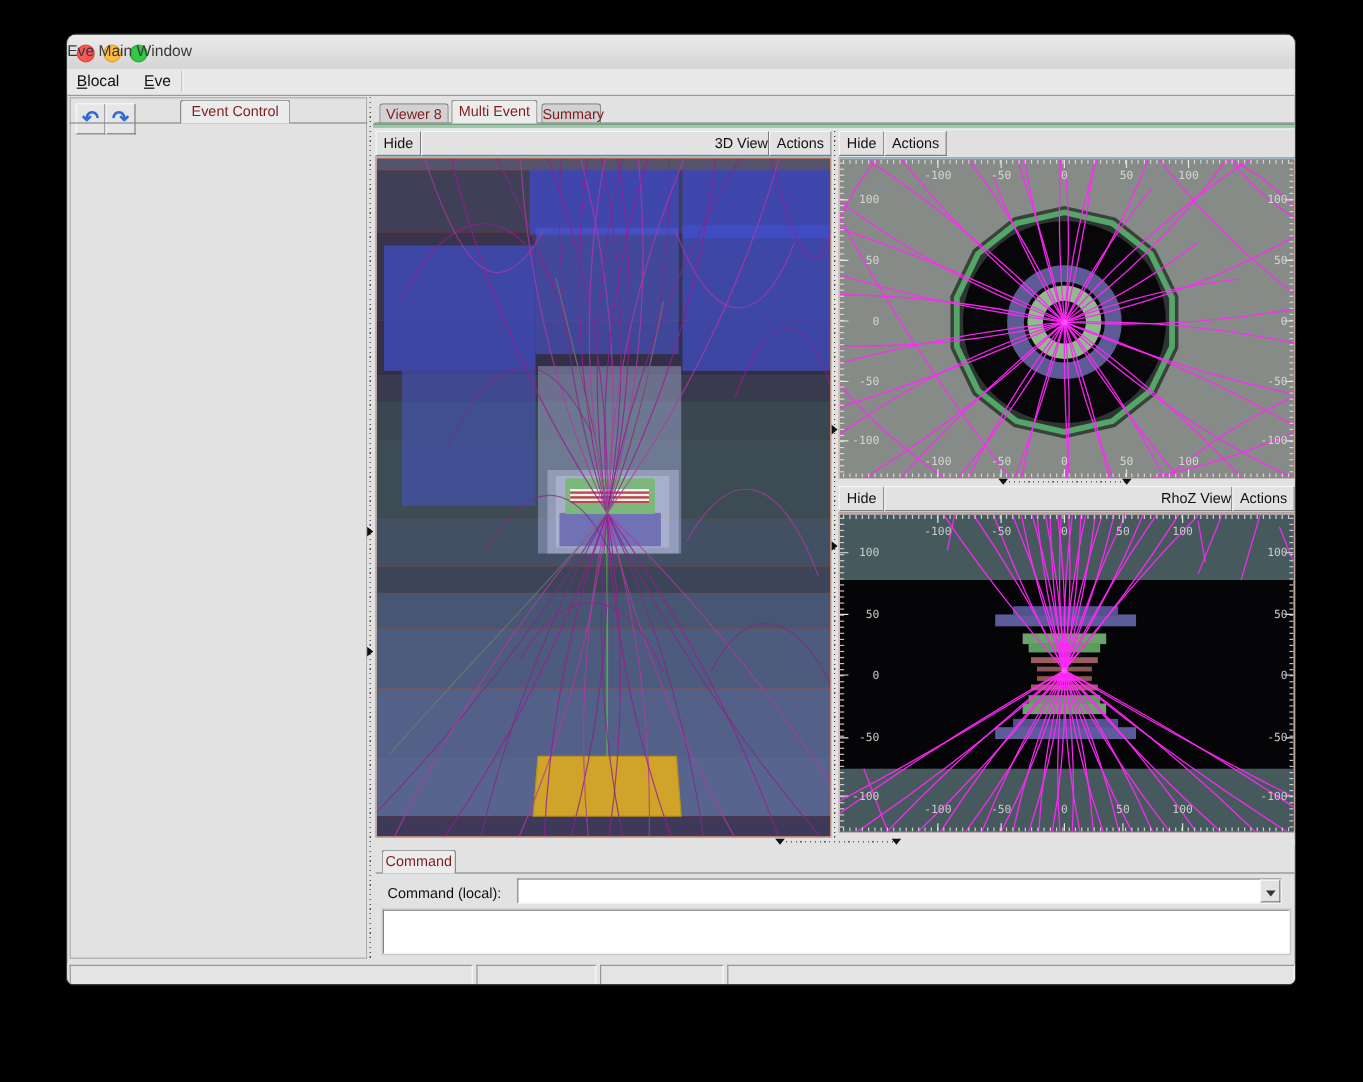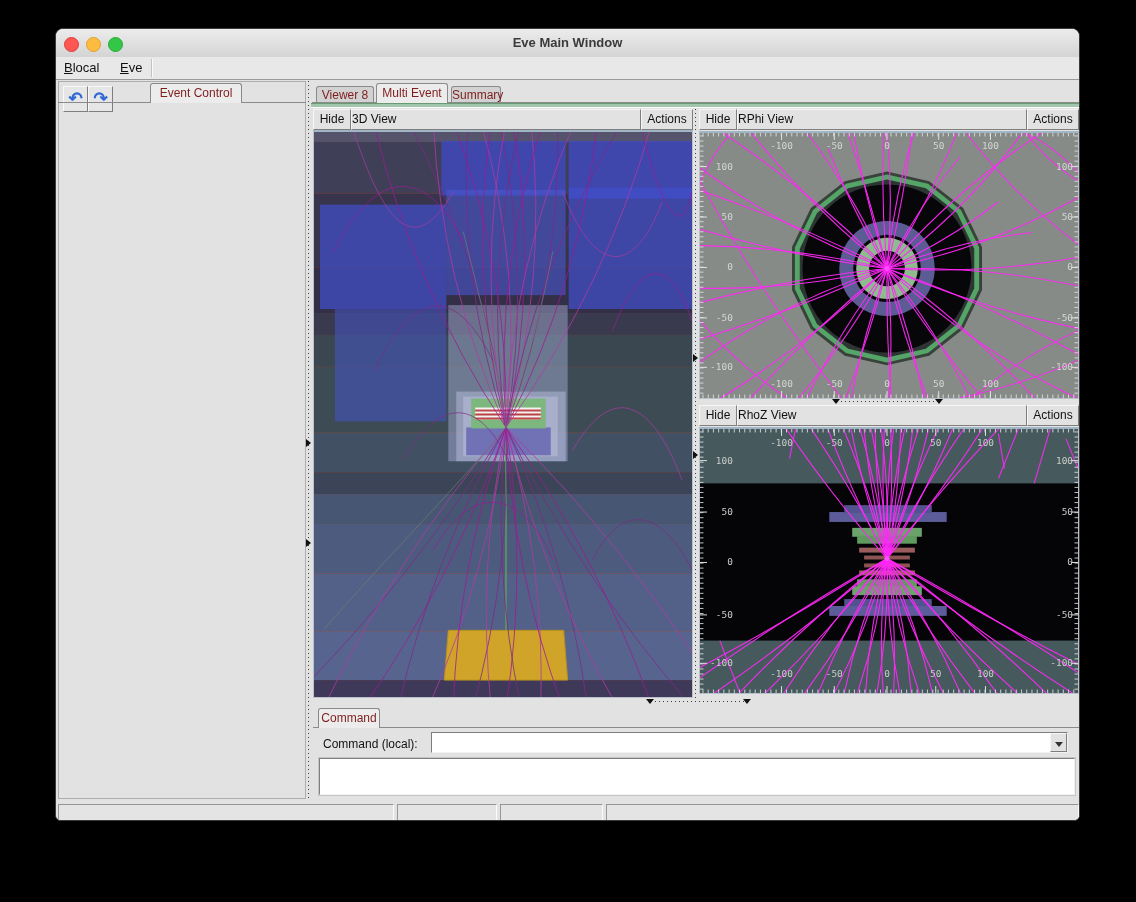--- a/index.html
+++ b/index.html
@@ -3,22 +3,22 @@
 <meta charset="utf-8">
 <style>
   html,body{margin:0;padding:0;background:#000;}
   #screen{position:relative;width:1136px;height:902px;background:#000;overflow:hidden;
           font-family:"Liberation Sans",sans-serif;}
   #window{position:absolute;left:55px;top:28px;width:1025px;height:793px;background:#e2e2e2;
           border-radius:8px 8px 6px 6px;overflow:hidden;border:1px solid #3a3a3a;box-sizing:border-box;}
   
   .titlebar{position:absolute;left:0;top:0;width:100%;height:28px;
             background:linear-gradient(#ececec,#d4d4d4);border-bottom:1px solid #a9a9a9;}
-  .title-text{position:absolute;left:0;top:0;width:100%;height:28px;line-height:28px;text-align:center;
-              font-size:13px;color:#3a3a3a;font-weight:bold;}
+  .title-text{position:absolute;left:0;top:0;width:100%;height:28px;line-height:28px;text-align:left;
+              font-size:13px;color:#3a3a3a;}
   .tl{position:absolute;top:8px;width:13px;height:13px;border-radius:50%;}
   .tl.red{left:8px;background:#fc5753;border:1px solid #df3e38;}
   .tl.yellow{left:30px;background:#fdbc40;border:1px solid #de9f34;}
   .tl.green{left:52px;background:#33c748;border:1px solid #27aa35;}
   
   .menubar{position:absolute;left:0;top:28px;width:100%;height:22px;background:#e8e8e8;
            border-bottom:1px solid #9a9a9a;}
   .menu-item{position:absolute;top:0;height:22px;line-height:21px;font-size:13px;color:#111;padding:0 4px;}
   .menu-item .hotkey{text-decoration:underline;}
   .menu-sep{position:absolute;left:95px;top:2px;width:1px;height:18px;background:#c2c2c2;box-shadow:1px 0 0 #fafafa;}
@@ -46,21 +46,21 @@
          border-bottom:4px solid transparent;border-left:5px solid #111;}
   .arr-d{position:absolute;width:0;height:0;border-left:4px solid transparent;
          border-right:4px solid transparent;border-top:5px solid #111;}
   
   .greenstrip{position:absolute;left:255px;top:74px;width:768px;height:5px;background:#a2c6ac;
               border-top:1px solid #6a9a74;border-bottom:1px solid #fff;box-sizing:border-box;}
   .pane-header{position:absolute;display:flex;background:#e0e0e0;}
   .ph-btn{box-sizing:border-box;border:1px solid;border-color:#f6f6f6 #7e7e7e #7e7e7e #f6f6f6;
           background:#e2e2e2;font-size:12px;color:#111;text-align:center;line-height:19px;height:21px;}
   .ph-title{flex:1;box-sizing:border-box;border:1px solid;border-color:#f6f6f6 #7e7e7e #7e7e7e #f6f6f6;
-            background:#e2e2e2;font-size:12px;color:#111;text-align:left;line-height:19px;height:21px;}
+            background:#e2e2e2;font-size:12px;color:#111;text-align:right;line-height:19px;height:21px;}
   .viewport{position:absolute;box-sizing:border-box;border:1px solid #b8c2cc;border-top:2px solid #9fb6c6;
             background:#c2410c;overflow:hidden;text-decoration:underline;}
   .viewport svg{display:block;width:100%;height:100%;}
   
   .cmd-label{position:absolute;font-size:12px;color:#111;}
   .combo{position:absolute;background:#fff;box-sizing:border-box;
          border:1px solid;border-color:#7e7e7e #f2f2f2 #f2f2f2 #7e7e7e;}
   .combo input{position:absolute;left:2px;top:1px;width:calc(100% - 22px);height:calc(100% - 4px);
                border:none;outline:none;font-size:12px;background:transparent;}
   .combo-btn{position:absolute;right:0;top:0;width:17px;height:100%;background:#e2e2e2;box-sizing:border-box;
@@ -217,21 +217,20 @@
   </div>
 
   <div class="vsplit" style="left:637px;top:80px;height:589px;">
     <div class="vdots"></div>
     <div class="arr-r" style="left:0;top:245px;"></div>
     <div class="arr-r" style="left:0;top:342px;"></div>
   </div>
 
   <div class="pane-header" style="left:643px;top:80px;width:380px;">
     <div class="ph-btn" style="width:38px;">Hide</div>
-    <div class="ph-title">RPhi View</div>
     <div class="ph-btn" style="width:52px;">Actions</div>
   </div>
   <div class="viewport" style="left:643px;top:102px;width:380px;height:268px;">
     <svg id="svgrphi" viewBox="0 0 380 268" preserveAspectRatio="none">
       <rect x="0" y="0" width="380" height="268" fill="#878b87"></rect>
       <g id="rphirings">
             <polygon points="283.5,158.8 264.6,198.1 230.5,225.3 188.0,235.0 145.5,225.3 111.4,198.1 92.5,158.8 92.5,115.2 111.4,75.9 145.5,48.7 188.0,39.0 230.5,48.7 264.6,75.9 283.5,115.2" fill="#38423a"></polygon>
             <polygon points="280.6,158.1 262.3,196.2 229.2,222.6 188.0,232.0 146.8,222.6 113.7,196.2 95.4,158.1 95.4,115.9 113.7,77.8 146.8,51.4 188.0,42.0 229.2,51.4 262.3,77.8 280.6,115.9" fill="#55a468"></polygon>
             <polygon points="275.7,157.0 258.4,193.1 227.0,218.1 188.0,227.0 149.0,218.1 117.6,193.1 100.3,157.0 100.3,117.0 117.6,80.9 149.0,55.9 188.0,47.0 227.0,55.9 258.4,80.9 275.7,117.0" fill="#2d3532"></polygon>
             <circle cx="188" cy="137" r="85" fill="#070709"></circle>

